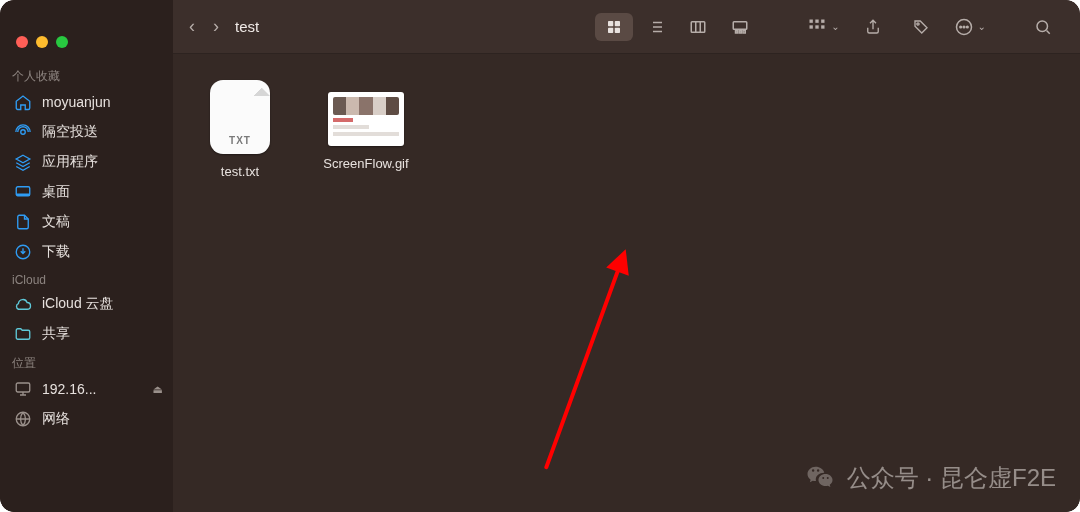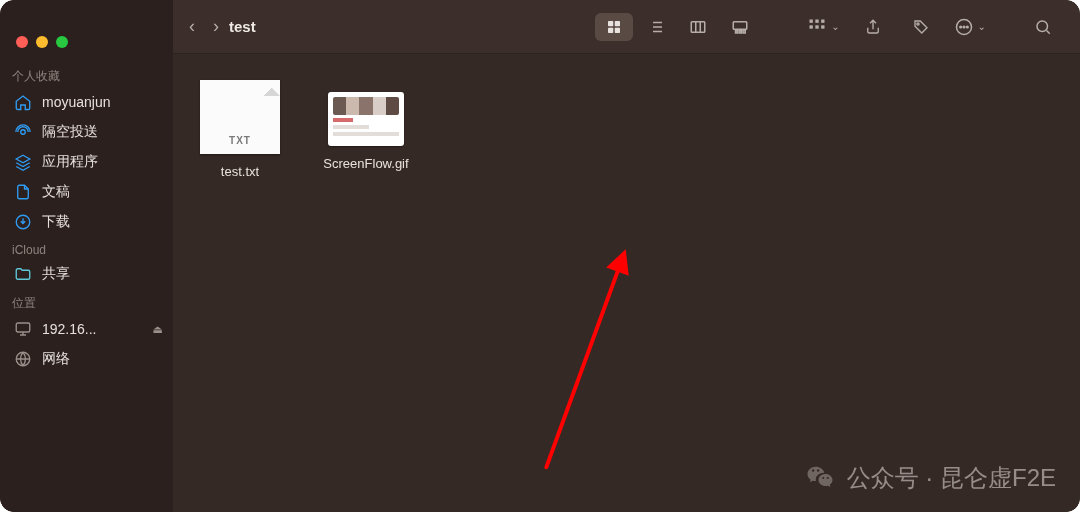--- a/index.html
+++ b/index.html
@@ -13,34 +13,34 @@
   .side-item { display: flex; align-items: center; gap: 10px; padding: 6px 10px 6px 14px; color: #e6e0dd; font-size: 14px; cursor: default; }
   .side-item svg { width: 18px; height: 18px; flex: 0 0 18px; }
   .accent { color: #2f9cf4; }
   .muted-ico { color: #9a908b; }
   .eject { margin-left: auto; color: #9a908b; font-size: 11px; }
 
   .main { flex: 1; display: flex; flex-direction: column; }
   .toolbar { height: 54px; display: flex; align-items: center; padding: 0 18px 0 10px; gap: 10px; background: #3c2f2b; border-bottom: 1px solid rgba(0,0,0,0.25); }
   .nav-arrows { display: flex; gap: 18px; color: #b6ada9; padding-left: 6px; }
   .nav-arrows span { font-size: 18px; cursor: default; }
-  .title { color: #efe9e6; font-size: 15px; font-weight: 700; margin-left: 0; }
+  .title { color: #efe9e6; font-size: 15px; font-weight: 400; margin-left: 6px; }
   .spacer { flex: 1; }
   .tb-btn { width: 38px; height: 28px; display: flex; align-items: center; justify-content: center; color: #b6ada9; }
   .tb-btn.active { background: #5a4a44; border-radius: 6px; color: #e8e2df; }
   .seg { display: flex; gap: 4px; padding: 2px; }
   .tb-wide { display: flex; align-items: center; color: #b6ada9; gap: 2px; padding: 0 4px; }
   .tb-ico svg { width: 18px; height: 18px; }
   .chev { font-size: 10px; margin-left: 2px; }
 
   .content { flex: 1; background: #352925; position: relative; padding: 26px 22px; display: flex; align-items: flex-start; gap: 36px; }
   .file { width: 90px; display: flex; flex-direction: column; align-items: center; gap: 10px; }
   .file-label { color: #e8e2df; font-size: 13px; text-align: center; white-space: nowrap; }
 
-  .txt-icon { width: 80px; height: 74px; background: #fbfbfb; border-radius: 0; position: relative; box-shadow: 0 1px 2px rgba(0,0,0,.4); }
+  .txt-icon { width: 60px; height: 74px; background: #fbfbfb; border-radius: 13px; position: relative; box-shadow: 0 1px 2px rgba(0,0,0,.4); }
   .txt-icon::after { content: ""; position: absolute; top: 0; right: 0; width: 16px; height: 16px; background: linear-gradient(135deg, #fbfbfb 50%, #d6d6d6 50%); clip-path: polygon(0 0, 100% 100%, 0 100%); }
   .txt-badge { position: absolute; bottom: 8px; left: 0; right: 0; text-align: center; font-size: 10px; letter-spacing: 1px; color: #7a7a7a; font-weight: 600; }
 
   .gif-icon { width: 76px; height: 54px; background: #ffffff; border-radius: 3px; padding: 5px; box-shadow: 0 1px 2px rgba(0,0,0,.4); display: flex; flex-direction: column; gap: 3px; margin-top: 12px; }
   .gif-top { height: 18px; background: linear-gradient(90deg,#6b5a52 0 20%, #cbb9ae 20% 40%, #8a736a 40% 60%, #d8cec7 60% 80%, #5e4c44 80% 100%); border-radius: 2px; }
   .gif-line { height: 4px; background: #e2ddd9; }
   .gif-line.short { width: 30%; background:#d46a6a; }
   .gif-line.med { width: 55%; }
 
   
@@ -78,34 +78,47 @@
       <span>隔空投送</span>
     </div>
     <div class="side-item">
       <svg class="accent" viewBox="0 0 24 24" fill="none" stroke="currentColor" stroke-width="1.8">
           <path d="M12 3l9 5-9 5-9-5 9-5zM3 13l9 5 9-5M3 18l9 5 9-5"></path>
         </svg>
       <span>应用程序</span>
     </div>
     <div class="side-item">
       <svg class="accent" viewBox="0 0 24 24" fill="none" stroke="currentColor" stroke-width="1.8">
+          <rect x="3" y="5" width="18" height="12" rx="2"></rect>
+          <path d="M3 15h18"></path>
+        </svg>
+      <span>桌面</span>
+    </div>
+    <div class="side-item">
+      <svg class="accent" viewBox="0 0 24 24" fill="none" stroke="currentColor" stroke-width="1.8">
           <path d="M14 3H7a2 2 0 0 0-2 2v14a2 2 0 0 0 2 2h10a2 2 0 0 0 2-2V8z"></path>
           <path d="M14 3v5h5"></path>
         </svg>
       <span>文稿</span>
     </div>
     <div class="side-item">
       <svg class="accent" viewBox="0 0 24 24" fill="none" stroke="currentColor" stroke-width="1.8">
           <circle cx="12" cy="12" r="9"></circle>
           <path d="M12 7v7m-3-3l3 3 3-3"></path>
         </svg>
       <span>下载</span>
     </div>
 
     <div class="section-label" style="margin-top:0">iCloud</div>
+    <div class="side-item">
+      <svg class="muted-ico" style="color:#5ec8d8" viewBox="0 0 24 24" fill="none" stroke="currentColor" stroke-width="1.8">
+          <path d="M17.5 19a4.5 4.5 0 0 0 0-9 6 6 0 0 0-11.6 1.5A4 4 0 0 0 6 19z"></path>
+        </svg>
+      <span>iCloud 云盘</span>
+    </div>
     <div class="side-item">
       <svg class="muted-ico" style="color:#5ec8d8" viewBox="0 0 24 24" fill="none" stroke="currentColor" stroke-width="1.8">
           <path d="M3 7a2 2 0 0 1 2-2h4l2 2h8a2 2 0 0 1 2 2v8a2 2 0 0 1-2 2H5a2 2 0 0 1-2-2z"></path>
         </svg>
       <span>共享</span>
     </div>
 
     <div class="section-label" style="margin-top:0">位置</div>
     <div class="side-item">
       <svg class="muted-ico" viewBox="0 0 24 24" fill="none" stroke="currentColor" stroke-width="1.8">

